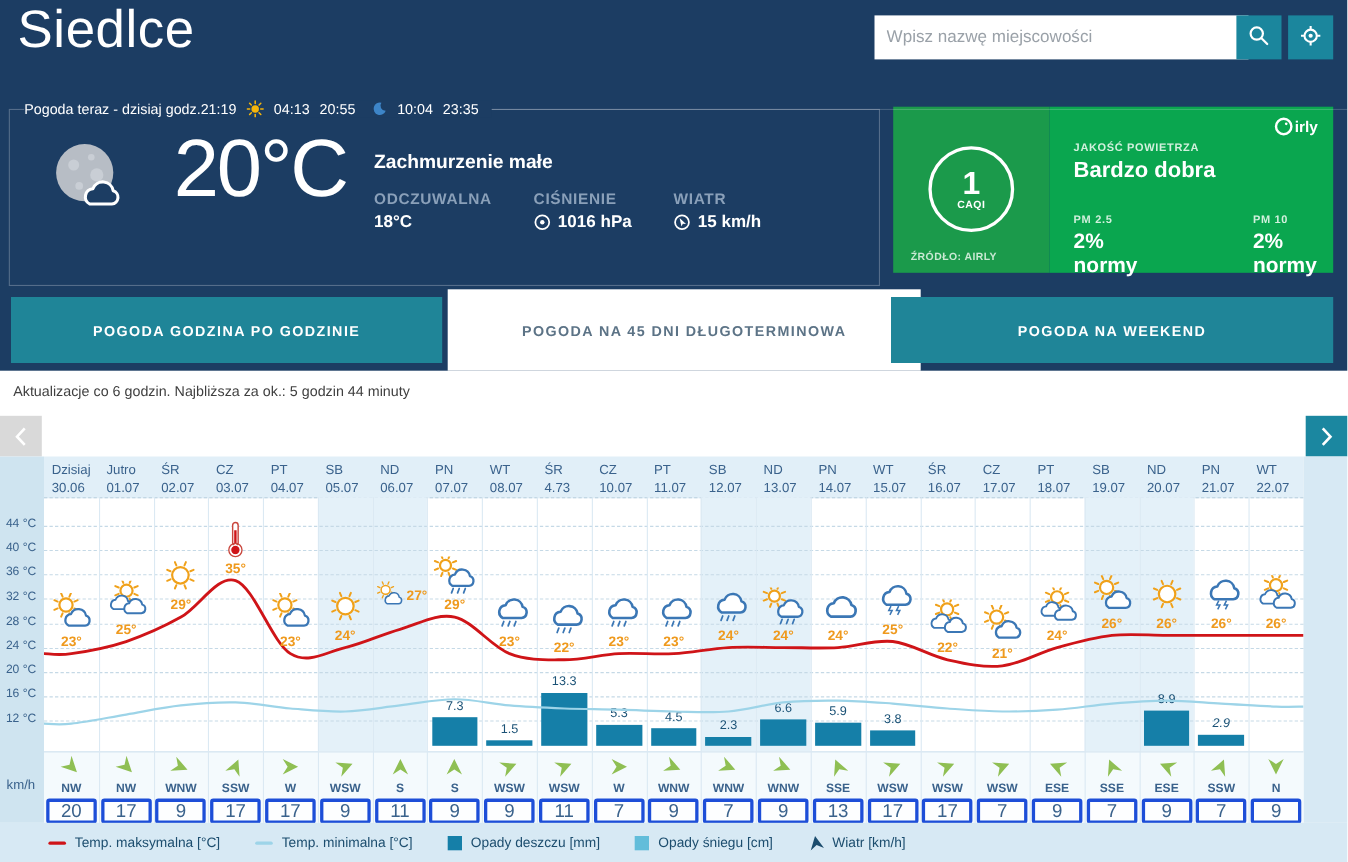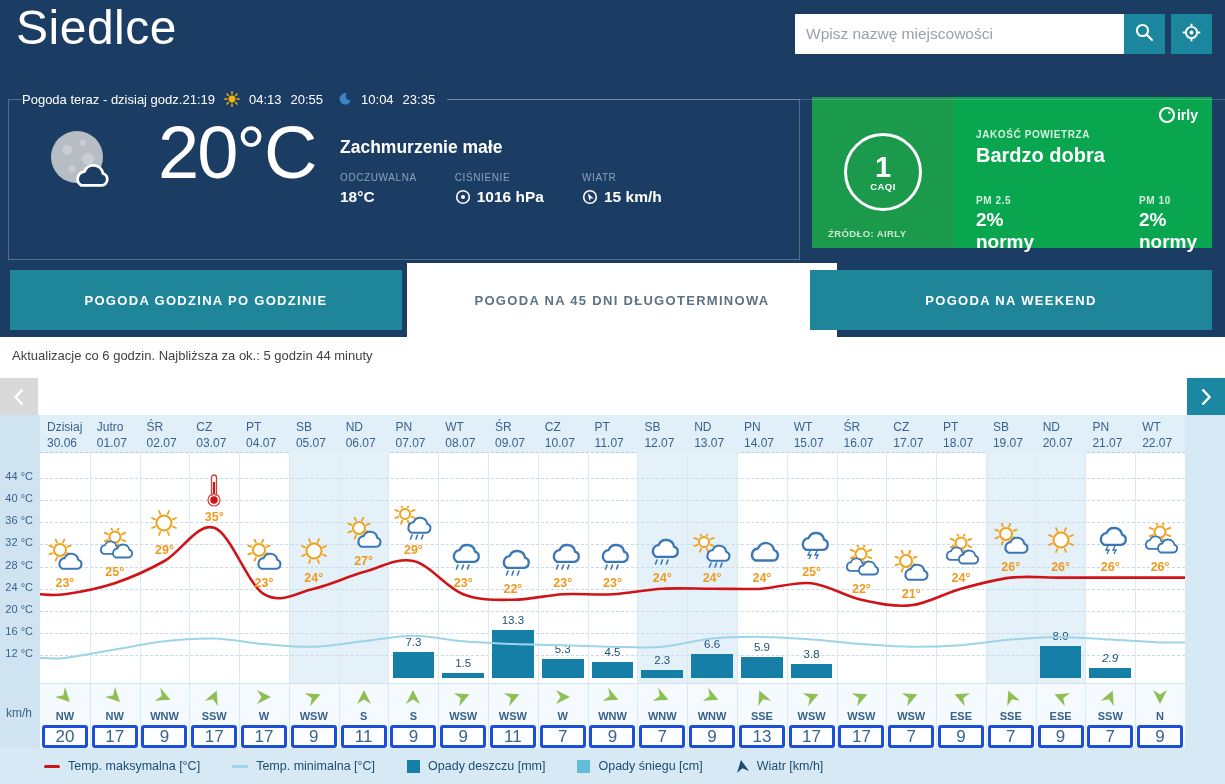--- a/index.html
+++ b/index.html
@@ -15,21 +15,21 @@
   .btn-loc{position:absolute;left:1171px;top:14px;width:41px;height:40px;background:#1b869d;border:0;cursor:pointer;padding:0}
   .nowline{position:absolute;left:22px;top:91px;display:flex;align-items:center;gap:9px;color:#fff;
        font-size:13px;z-index:3;background:#1c3d63;padding-right:12px}
   .nowlabel{font-weight:400}
   .nowrule{position:absolute;left:430px;top:99px;width:795px;height:1px;background:rgba(255,255,255,.18);z-index:2}
   .cur-panel{position:absolute;left:8px;top:99px;width:790px;height:159px;border:1px solid rgba(255,255,255,.25)}
   .bigicon{position:absolute;left:42px;top:126px}
   .bigtemp{position:absolute;left:158px;top:110px;font-size:74px;font-weight:200;color:#fff;letter-spacing:-2px}
   .curdesc{position:absolute;left:340px;top:137px;font-size:17.5px;font-weight:700;color:#fff}
   .stats{position:absolute;left:340px;top:172px;display:flex;gap:38px}
-  .stat .slabel{font-size:10px;font-weight:400;letter-spacing:.6px;color:#8aa0b9}
+  .stat .slabel{font-size:14px;font-weight:700;letter-spacing:.6px;color:#8aa0b9}
   .stat .sval{margin-top:5px;font-size:15.5px;font-weight:700;color:#fff;display:flex;align-items:center;gap:6px}
   
   .air{position:absolute;left:812px;top:97px;width:400px;height:151px;display:flex}
   .air-left{width:142px;background:#1b9a4b;position:relative}
   .air-right{flex:1;background:#0aa64f;position:relative}
   .caqi-circle{position:absolute;left:32px;top:36px;width:72px;height:72px;border:3px solid #fff;border-radius:50%;
        color:#fff;display:flex;flex-direction:column;align-items:center;justify-content:center}
   .caqi-val{font-size:29px;font-weight:600;line-height:28px}
   .caqi-cap{font-size:9.5px;font-weight:700;letter-spacing:.5px}
   .air-src{position:absolute;left:16px;bottom:9px;font-size:9.5px;font-weight:700;letter-spacing:.4px;color:#c9e9d3}
@@ -317,21 +317,21 @@
     <div class="daycell" style="left: 388.5px; top: 39px; width: 49.8px; height: 35px;">
       <div>PN</div>
       <div>07.07</div>
     </div>
     <div class="daycell" style="left: 438.3px; top: 39px; width: 49.8px; height: 35px;">
       <div>WT</div>
       <div>08.07</div>
     </div>
     <div class="daycell" style="left: 488px; top: 39px; width: 49.8px; height: 35px;">
       <div>ŚR</div>
-      <div>09.07</div>
+      <div>4.73</div>
     </div>
     <div class="daycell" style="left: 537.8px; top: 39px; width: 49.8px; height: 35px;">
       <div>CZ</div>
       <div>10.07</div>
     </div>
     <div class="daycell" style="left: 587.6px; top: 39px; width: 49.8px; height: 35px;">
       <div>PT</div>
       <div>11.07</div>
     </div>
     <div class="daycell" style="left: 637.4px; top: 39px; width: 49.8px; height: 35px;">
@@ -462,21 +462,21 @@
         <line x1="25.7" y1="26.0" x2="27.0" y2="29.0" stroke="#f0a11a" stroke-width="1.8" stroke-linecap="round"></line>
         <line x1="18.3" y1="26.0" x2="17.0" y2="29.0" stroke="#f0a11a" stroke-width="1.8" stroke-linecap="round"></line>
         <line x1="13.0" y1="20.7" x2="10.0" y2="22.0" stroke="#f0a11a" stroke-width="1.8" stroke-linecap="round"></line>
         <line x1="13.0" y1="13.3" x2="10.0" y2="12.0" stroke="#f0a11a" stroke-width="1.8" stroke-linecap="round"></line>
         <line x1="18.3" y1="8.0" x2="17.0" y2="5.0" stroke="#f0a11a" stroke-width="1.8" stroke-linecap="round"></line>
         <line x1="25.7" y1="8.0" x2="27.0" y2="5.0" stroke="#f0a11a" stroke-width="1.8" stroke-linecap="round"></line>
         <line x1="31.0" y1="13.3" x2="34.0" y2="12.0" stroke="#f0a11a" stroke-width="1.8" stroke-linecap="round"></line>
       </svg>
       <span class="tlab">24°</span>
     </div>
-    <div style="left: 338.7px; top: 136.1px; width: 49.8px; height: 54px; display: flex; flex-direction: column; align-items: center; justify-content: flex-end; gap: 1px;">
+    <div style="left: 338.7px; top: 136.1px; width: 49.8px; height: 54px; display: flex; flex-direction: row; align-items: center; justify-content: flex-end; gap: 1px;">
       <svg width="44" height="36" viewBox="0 0 44 36">
         <circle cx="17" cy="11" r="6" fill="#fff" stroke="#f0a11a" stroke-width="2"></circle>
         <line x1="24.6" y1="14.1" x2="27.6" y2="15.4" stroke="#f0a11a" stroke-width="1.8" stroke-linecap="round"></line>
         <line x1="20.1" y1="18.6" x2="21.4" y2="21.6" stroke="#f0a11a" stroke-width="1.8" stroke-linecap="round"></line>
         <line x1="13.9" y1="18.6" x2="12.6" y2="21.6" stroke="#f0a11a" stroke-width="1.8" stroke-linecap="round"></line>
         <line x1="9.4" y1="14.1" x2="6.4" y2="15.4" stroke="#f0a11a" stroke-width="1.8" stroke-linecap="round"></line>
         <line x1="9.4" y1="7.9" x2="6.4" y2="6.6" stroke="#f0a11a" stroke-width="1.8" stroke-linecap="round"></line>
         <line x1="13.9" y1="3.4" x2="12.6" y2="0.4" stroke="#f0a11a" stroke-width="1.8" stroke-linecap="round"></line>
         <line x1="20.1" y1="3.4" x2="21.4" y2="0.4" stroke="#f0a11a" stroke-width="1.8" stroke-linecap="round"></line>
         <line x1="24.6" y1="7.9" x2="27.6" y2="6.6" stroke="#f0a11a" stroke-width="1.8" stroke-linecap="round"></line>

